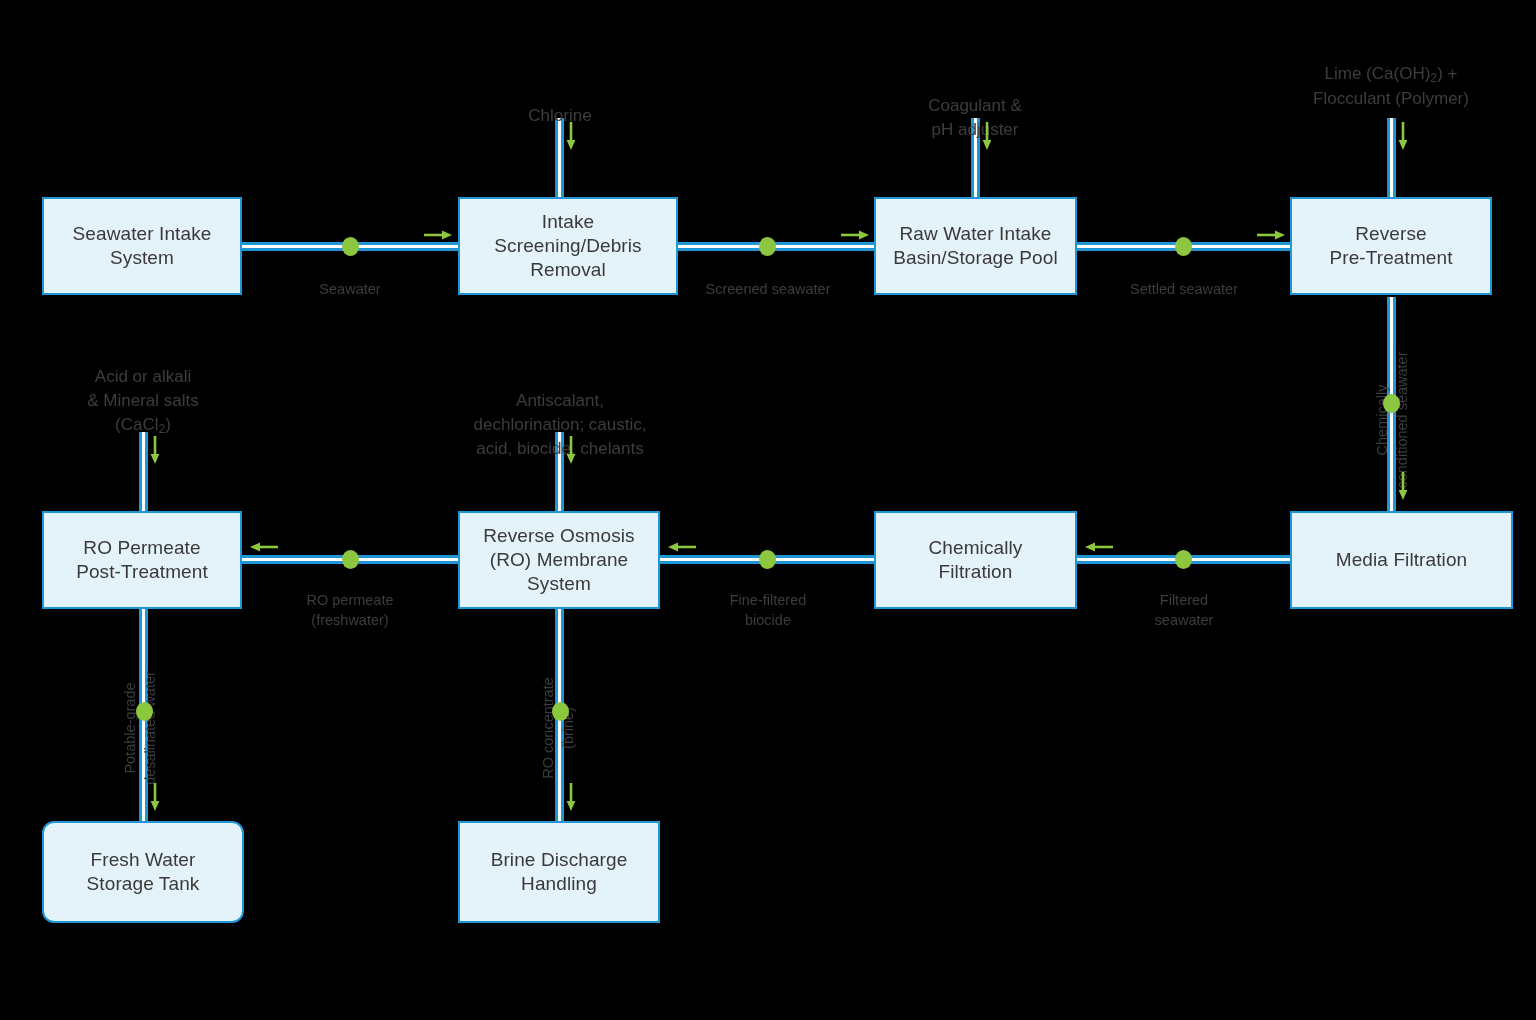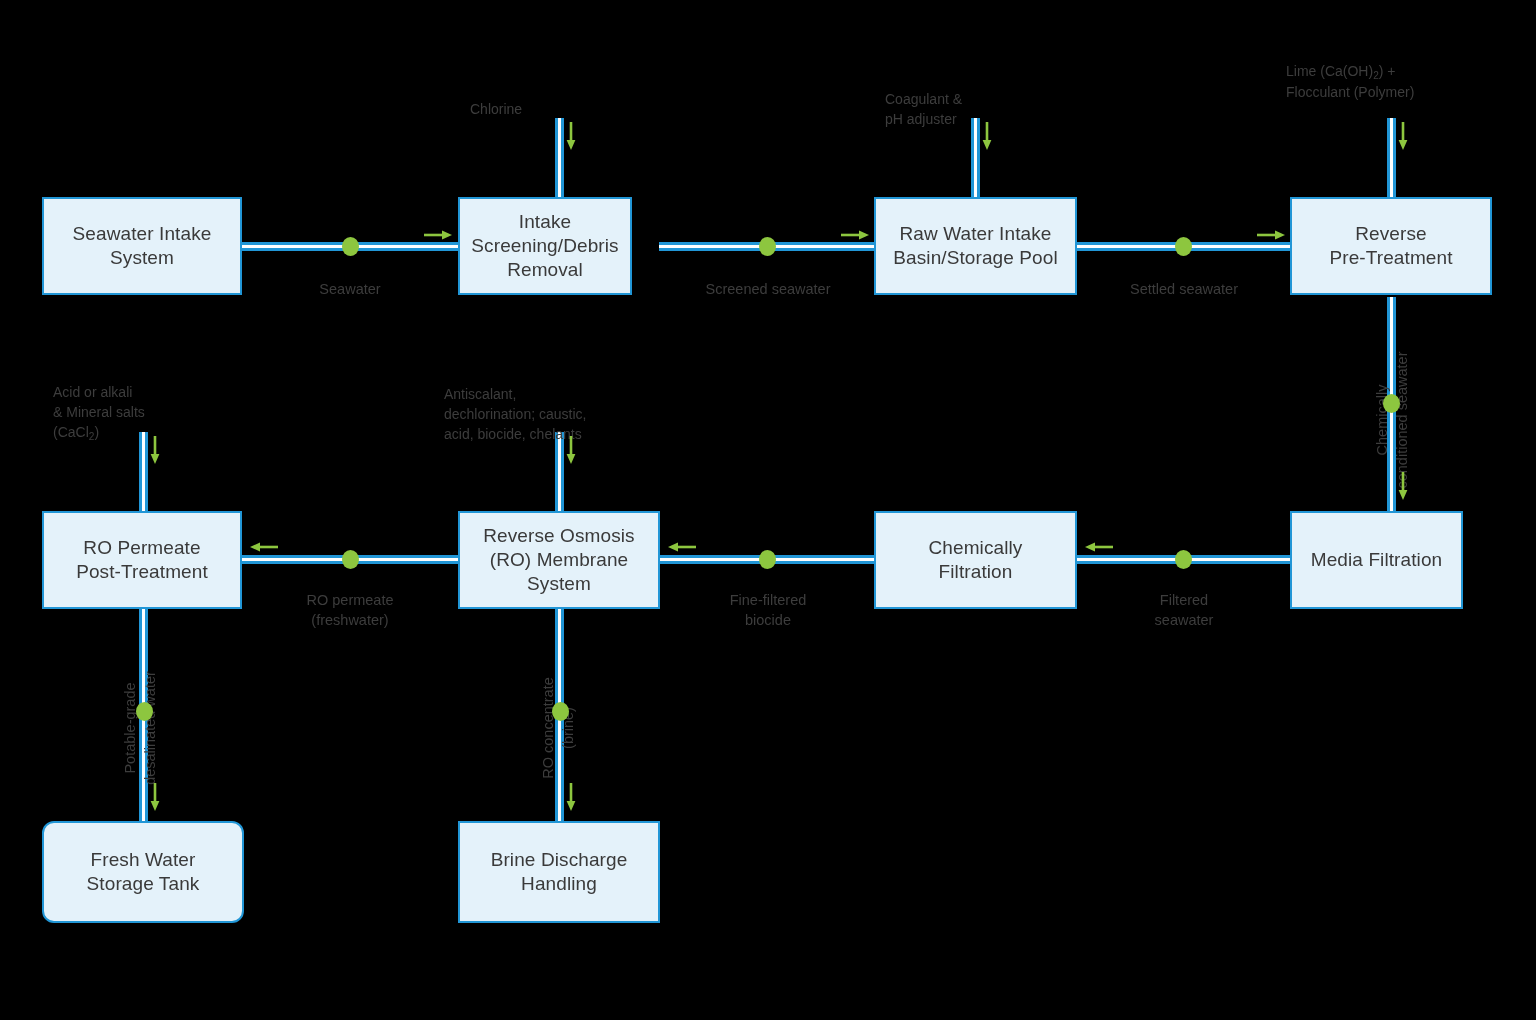--- a/index.html
+++ b/index.html
@@ -75,23 +75,23 @@
     color: #3d3d3d;
     font-size: 14.5px;
     line-height: 1.38;
     text-align: center;
     white-space: pre-line;
     z-index: 5;
   }
   .chem-label {
     position: absolute;
     color: #3d3d3d;
-    font-size: 14px;
+    font-size: 17px;
     line-height: 1.42;
-    text-align: left;
+    text-align: center;
     white-space: pre-line;
     z-index: 5;
   }
   .vflow-label {
     position: absolute;
     color: #3d3d3d;
     font-size: 14.5px;
     line-height: 1.38;
     text-align: center;
     white-space: pre-line;
@@ -221,35 +221,35 @@
     <svg width="14" height="28" viewBox="0 0 14 28">
         <path d="M7 0 V19" stroke="#8dc63f" stroke-width="2.6" fill="none"></path>
         <path d="M7 28 L2.6 18 L11.4 18 Z" fill="#8dc63f"></path>
       </svg>
   </div>
 
   <div class="node" style="left:42px; top:197px; width:200px; height:98px;">
     <span>Seawater Intake
 System</span>
   </div>
-  <div class="node" style="left:458px; top:197px; width:174px; height:98px;">
+  <div class="node" style="left:458px; top:197px; width:220px; height:98px;">
     <span>Intake
 Screening/Debris
 Removal</span>
   </div>
   <div class="node" style="left:874px; top:197px; width:203px; height:98px;">
     <span>Raw Water Intake
 Basin/Storage Pool</span>
   </div>
   <div class="node" style="left:1290px; top:197px; width:202px; height:98px;">
     <span>Reverse
 Pre-Treatment</span>
   </div>
 
-  <div class="node" style="left:1290px; top:511px; width:173px; height:98px;">
+  <div class="node" style="left:1290px; top:511px; width:223px; height:98px;">
     <span>Media Filtration</span>
   </div>
   <div class="node" style="left:874px; top:511px; width:203px; height:98px;">
     <span>Chemically
 Filtration</span>
   </div>
   <div class="node" style="left:458px; top:511px; width:202px; height:98px;">
     <span>Reverse Osmosis
 (RO) Membrane
 System</span>
@@ -271,21 +271,21 @@
   <div class="chem-label" style="left:470px; top:80px; width:180px;">
     <span>Chlorine</span>
   </div>
   <div class="chem-label" style="left:885px; top:70px; width:180px;">
     <span>Coagulant &amp;
 pH adjuster</span>
   </div>
   <div class="chem-label" style="left:1286px; top:62px; width:210px;"><span><span>Lime (Ca(OH)</span><sub>2</sub><span>) +
 Flocculant (Polymer)</span></span>
   </div>
-  <div class="chem-label" style="left:53px; top:365px; width:180px;margin-top:18px;"><span><span>Acid or alkali
+  <div class="chem-label" style="left:53px; top:365px; width:180px;"><span><span>Acid or alkali
 &amp; Mineral salts
 (CaCl</span><sub>2</sub><span>)</span></span>
   </div>
   <div class="chem-label" style="left:444px; top:365px; width:232px;">
     <span>Antiscalant,
 dechlorination; caustic,
 acid, biocide, chelants</span>
   </div>
 
   <div class="flow-label" style="left:260px; top:259px; width:180px;">

